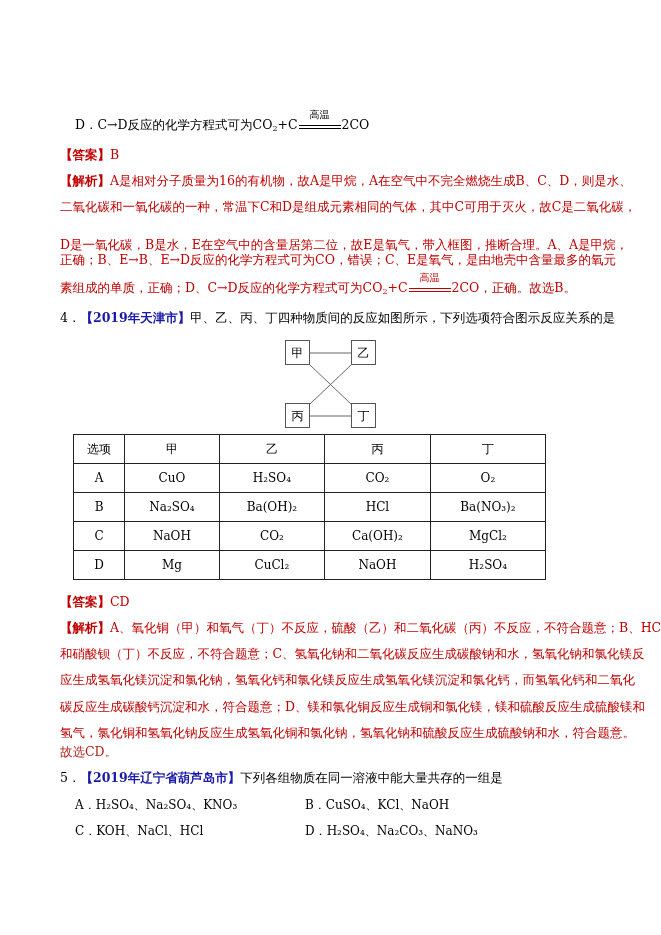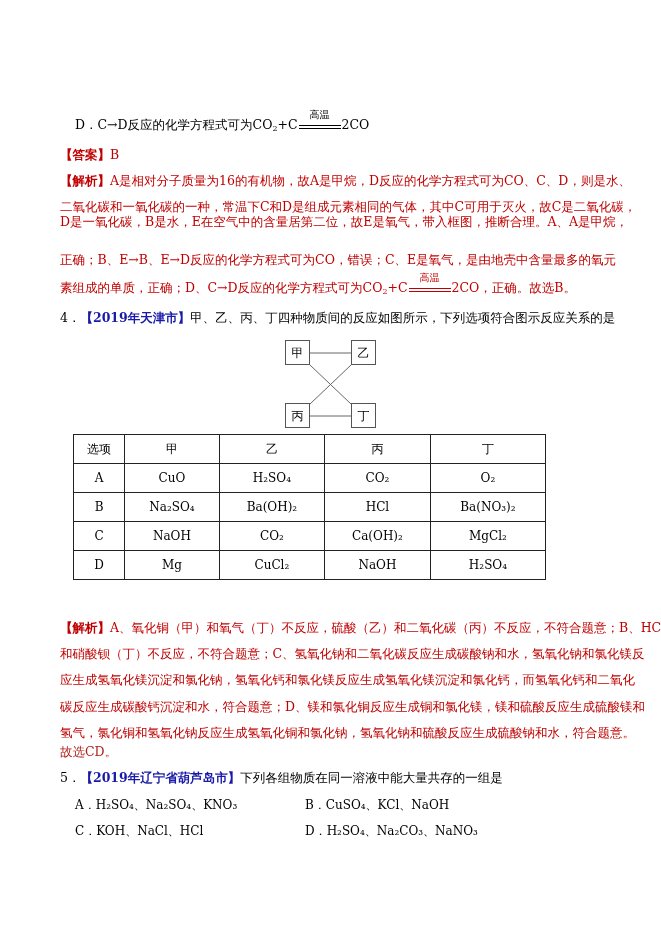--- a/index.html
+++ b/index.html
@@ -48,24 +48,24 @@
 
   <div class="line ind" style="top:115px">
     <span>D．</span><span>C→D反应的化学方程式可为CO</span><sub>2</sub><span>+C</span><span class="eq"><span class="cond">高温</span><span class="bar1"></span><span class="bar2"></span></span><span>2CO</span>
   </div>
 
   <div class="line" style="top:145px">
     <span class="bracket">【答案】</span><span class="red">B</span>
   </div>
 
   <div class="line red" style="top:171px">
-    <span class="bracket">【解析】</span><span>A是相对分子质量为16的有机物，故A是甲烷，D反应的化学方程式可为CO、C、D，则是水、</span>
+    <span class="bracket">【解析】</span><span>A是相对分子质量为16的有机物，故A是甲烷，A在空气中不完全燃烧生成B、C、D，则是水、</span>
   </div>
   <div class="line red" style="top:197px">二氧化碳和一氧化碳的一种，常温下C和D是组成元素相同的气体，其中C可用于灭火，故C是二氧化碳，</div>
-  <div class="line red" style="top:212px">D是一氧化碳，B是水，E在空气中的含量居第二位，故E是氧气，带入框图，推断合理。A、A是甲烷，</div>
+  <div class="line red" style="top:235px">D是一氧化碳，B是水，E在空气中的含量居第二位，故E是氧气，带入框图，推断合理。A、A是甲烷，</div>
   <div class="line red" style="top:250px">正确；B、E→B、E→D反应的化学方程式可为CO，错误；C、E是氧气，是由地壳中含量最多的氧元</div>
   <div class="line red" style="top:278px">
     <span>素组成的单质，正确；D、C→D反应的化学方程式可为CO</span><sub>2</sub><span>+C</span><span class="eq"><span class="cond">高温</span><span class="bar1"></span><span class="bar2"></span></span><span>2CO，正确。故选B。</span>
   </div>
 
   <div class="line" style="top:308px">
     <span>4．</span><span class="bracket-blue">【2019年天津市】</span><span>甲、乙、丙、丁四种物质间的反应如图所示，下列选项符合图示反应关系的是</span>
   </div>
 
   <div class="diagram">
@@ -116,20 +116,23 @@
         <tr>
           <td>D</td>
           <td>Mg</td>
           <td>CuCl₂</td>
           <td>NaOH</td>
           <td>H₂SO₄</td>
         </tr>
       </tbody>
   </table>
 
+  <div class="line" style="top:592px">
+    <span class="bracket">【答案】</span><span class="red">CD</span>
+  </div>
 
   <div class="line red" style="top:618px">
     <span class="bracket">【解析】</span><span>A、氧化铜（甲）和氧气（丁）不反应，硫酸（乙）和二氧化碳（丙）不反应，不符合题意；B、HCl（丙）</span>
   </div>
   <div class="line red" style="top:644px">和硝酸钡（丁）不反应，不符合题意；C、氢氧化钠和二氧化碳反应生成碳酸钠和水，氢氧化钠和氯化镁反</div>
   <div class="line red" style="top:670px">应生成氢氧化镁沉淀和氯化钠，氢氧化钙和氯化镁反应生成氢氧化镁沉淀和氯化钙，而氢氧化钙和二氧化</div>
   <div class="line red" style="top:697px">碳反应生成碳酸钙沉淀和水，符合题意；D、镁和氯化铜反应生成铜和氯化镁，镁和硫酸反应生成硫酸镁和</div>
   <div class="line red" style="top:723px">氢气，氯化铜和氢氧化钠反应生成氢氧化铜和氯化钠，氢氧化钠和硫酸反应生成硫酸钠和水，符合题意。</div>
   <div class="line dred" style="top:742px">故选CD。</div>
 

